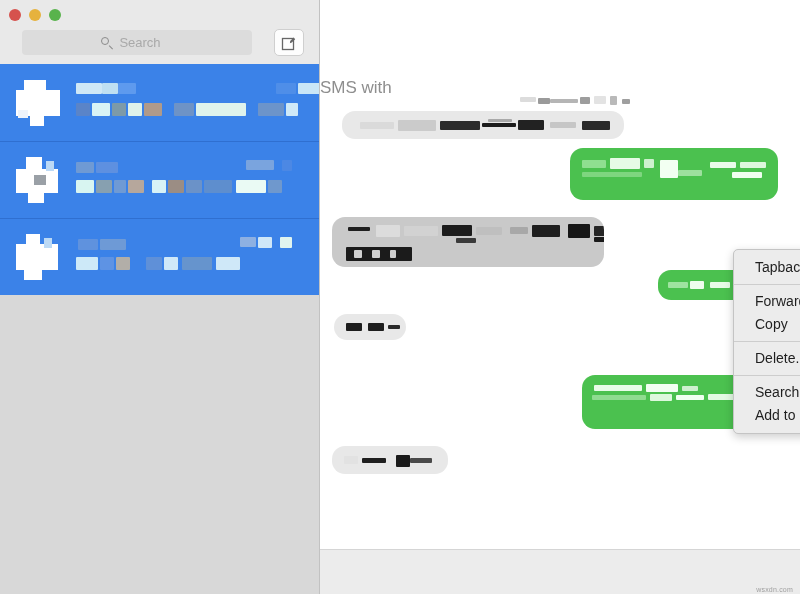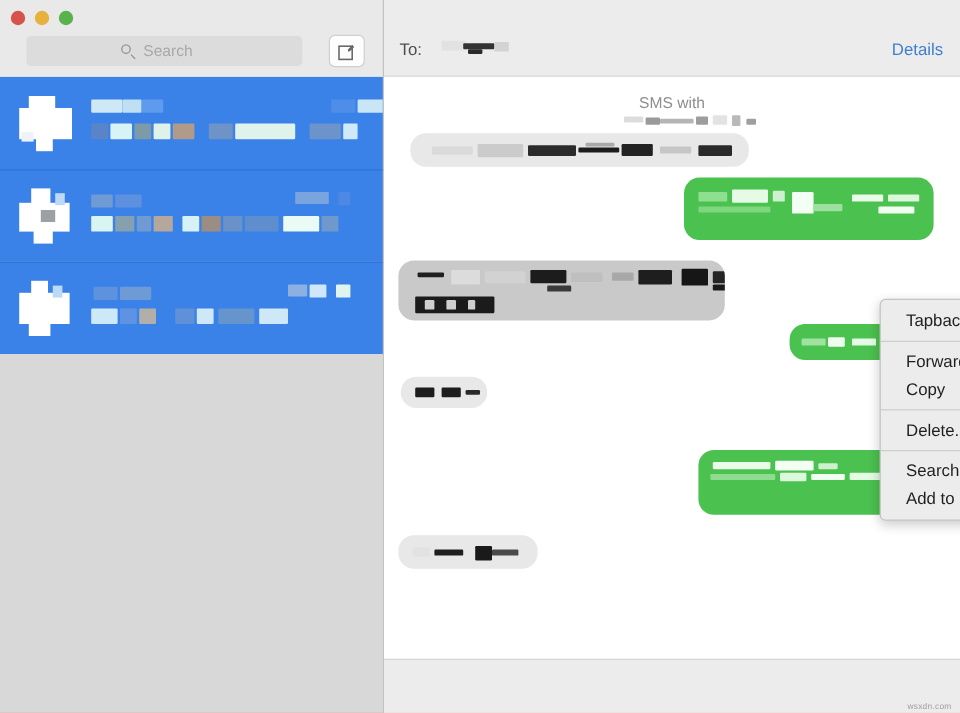--- a/index.html
+++ b/index.html
@@ -180,22 +180,22 @@
     top: 64px; left: 0;
     width: 480px;
     height: 485px;
     background: #ffffff;
     overflow: hidden;
   }
   #sms-with {
     position: absolute;
     left: 0; right: 0;
     top: 14px;
-    text-align: center;
-    font-size: 13px;
+    text-align: left;
+    font-size: 17px;
     color: #8e8e8e;
   }
   #sms-with-name {
     position: absolute;
     left: 200px; top: 31px;
     width: 110px; height: 12px;
   }
 
   .bubble {
     position: absolute;
@@ -375,30 +375,20 @@
           <span class="px" style="left:106px; top:28px; width:30px; height:13px; background:#6694cd;"></span>
           <span class="px" style="left:140px; top:28px; width:24px; height:13px; background:#cfe8f8;"></span>
         </div>
       </div>
 
     </div>
   </div>
 
   <div id="conversation">
 
-    <div id="conv-header">
-      <span id="to-label">To:</span>
-      <span id="to-recipient">
-        <span class="px" style="left:0px; top:2px; width:20px; height:8px; background:#e2e2e2;"></span>
-        <span class="px" style="left:18px; top:4px; width:26px; height:5px; background:#333333;"></span>
-        <span class="px" style="left:22px; top:9px; width:12px; height:4px; background:#2a2a2a;"></span>
-        <span class="px" style="left:44px; top:3px; width:12px; height:8px; background:#d3d3d3;"></span>
-      </span>
-      <span id="details-link">Details</span>
-    </div>
 
     <div id="messages">
 
       <div id="sms-with">SMS with</div>
 
       <div id="sms-with-name">
         <span class="px" style="left:0px; top:2px; width:16px; height:5px; background:#dcdcdc;"></span>
         <span class="px" style="left:18px; top:3px; width:12px; height:6px; background:#9a9a9a;"></span>
         <span class="px" style="left:30px; top:4px; width:28px; height:4px; background:#b5b5b5;"></span>
         <span class="px" style="left:60px; top:2px; width:10px; height:7px; background:#9d9d9d;"></span>

